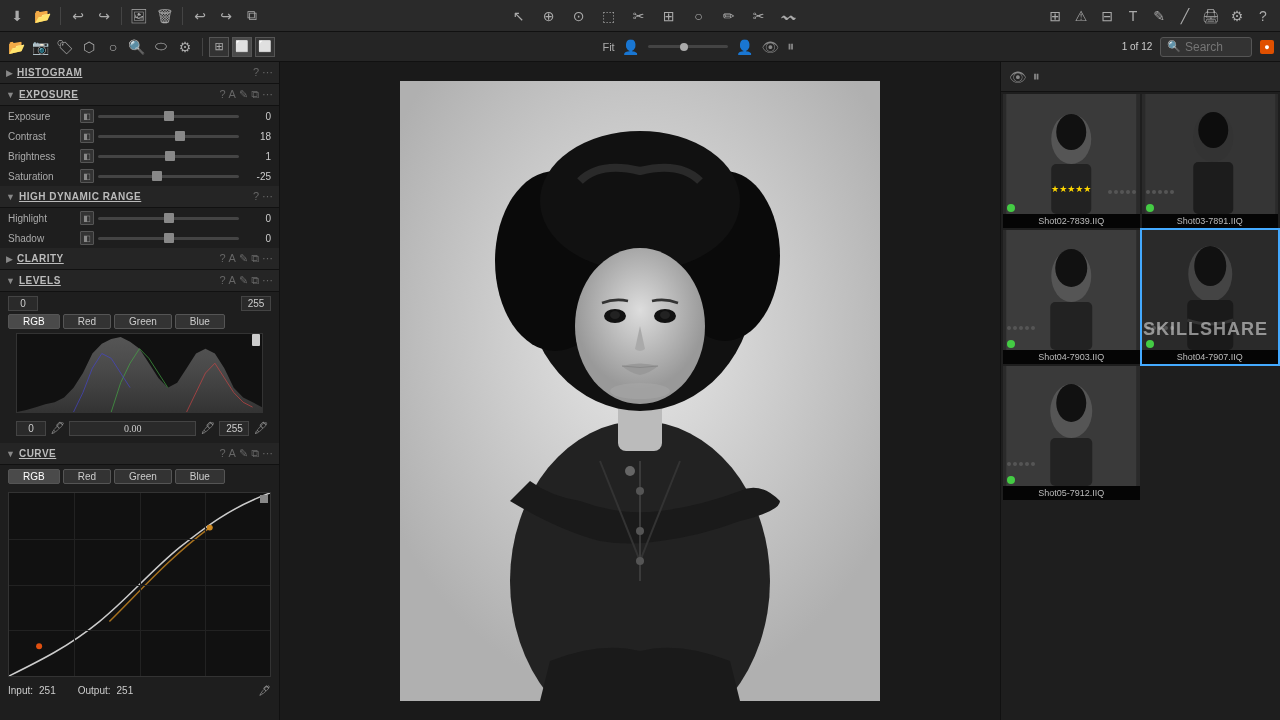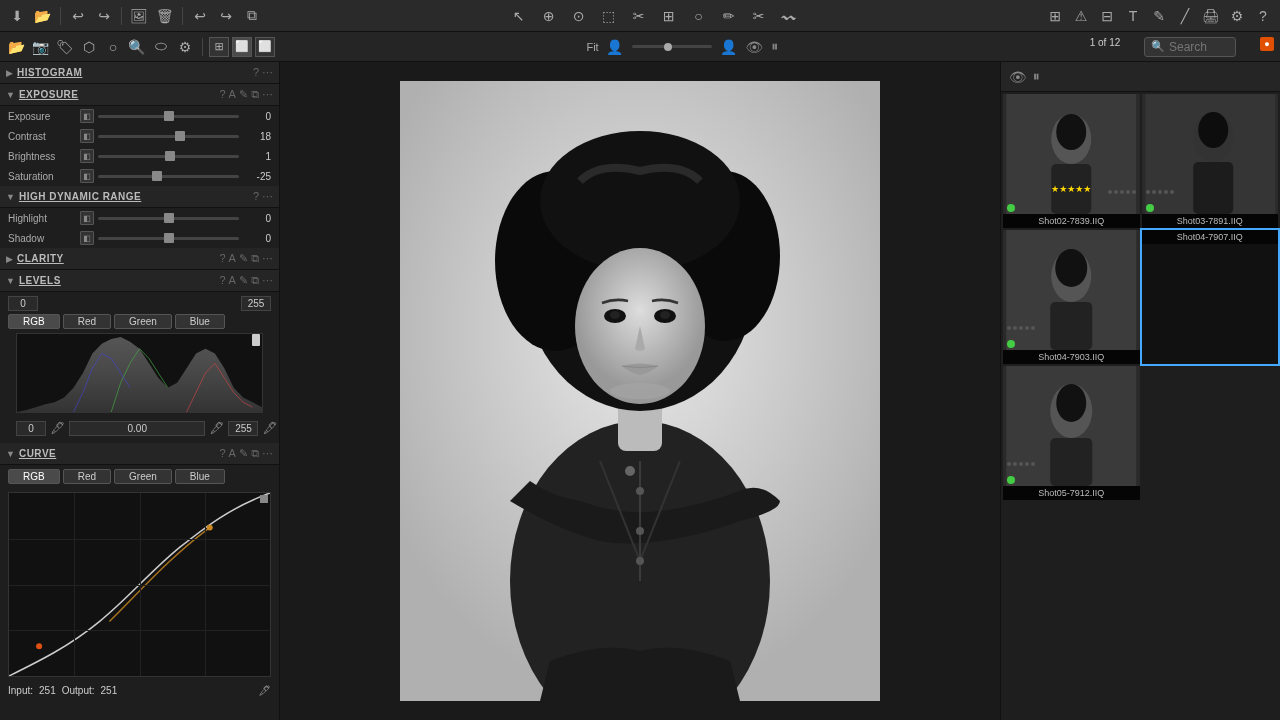--- a/index.html
+++ b/index.html
@@ -237,20 +237,21 @@
       cursor: pointer;
     }
     .levels-mid-input {
       flex: 1;
       text-align: center;
       background: #2a2a2a;
       border: 1px solid #444;
       color: #ccc;
       font-size: 10px;
       padding: 1px;
+      font-family: Liberation Serif, serif;
     }
     .levels-max-input {
       width: 30px;
       background: #2a2a2a;
       border: 1px solid #444;
       color: #ccc;
       font-size: 10px;
       text-align: center;
       padding: 1px;
     }
@@ -531,21 +532,21 @@
     <div style="font-size:11px; color:#aaa;">Fit</div>
     <div style="color:#888; font-size:14px;">👤</div>
     <div class="zoom-slider">
       <div class="zoom-thumb"></div>
     </div>
     <div style="color:#888; font-size:14px;">👤</div>
     <div style="color:#888; font-size:14px;">👁</div>
     <div style="color:#888; font-size:14px;">⏸</div>
   </div>
 
-  <div style="display:flex; align-items:flex-start; gap:24px; margin-left:auto;">
+  <div style="display:flex; align-items:center; gap:8px; margin-left:auto;">
     <div style="font-size:10px; color:#ccc;">1 of 12</div>
     <div class="search-box">
       <span style="color:#888; font-size:11px;">🔍</span>
       <input class="search-input" type="text" placeholder="Search" style="">
     </div>
     <div class="orange-badge">●</div>
   </div>
 </div>
 
 <div class="main-area">
@@ -743,21 +744,21 @@
 
         <circle cx="30" cy="155" r="3" fill="#e05010"></circle>
       </svg>
       
       <div style="position:absolute; top:2px; right:2px; width:8px; height:8px; background:#888; cursor:pointer;"></div>
     </div>
 
     <div class="bottom-curve-info">
       <span>Input:</span>
       <span style="color:#ccc;">251</span>
-      <span style="margin-left:0;">Output:</span>
+      <span style="margin-left:16px;">Output:</span>
       <span style="color:#ccc;">251</span>
       <div style="margin-left:auto;">🖋</div>
     </div>
 
   </div>
 
   <div class="center-panel">
     <div class="photo-container">
       <div class="photo-bg">
 
@@ -886,20 +887,40 @@
               <div class="thumb-dot"></div>
               <div class="thumb-dot"></div>
             <div class="thumb-dot"></div>
               <div class="thumb-dot"></div>
           </div>
         </div>
         <div class="thumb-label">Shot04-7903.IIQ</div>
       </div>
 
       <div class="thumbnail-item selected">
+        <div class="thumb-img">
+          <svg width="100%" height="100%" viewBox="0 0 130 120">
+            <rect width="130" height="120" fill="#2a2a2a"></rect>
+            <ellipse cx="65" cy="44" rx="22" ry="28" fill="#444"></ellipse>
+            <ellipse cx="65" cy="36" rx="16" ry="20" fill="#111"></ellipse>
+
+            <rect x="42" y="70" width="46" height="50" rx="5" fill="#1a1a1a"></rect>
+            <path d="M 42 90 Q 65 98 88 90" fill="none" stroke="#333" stroke-width="3"></path>
+          </svg>
+          <div class="thumb-green-dot"></div>
+          <div class="thumb-dots" style="bottom:20px; left:4px; position:absolute; display:flex; gap:2px;">
+            <div class="thumb-dot"></div>
+              <div class="thumb-dot"></div>
+              <div class="thumb-dot"></div>
+            <div class="thumb-dot"></div>
+              <div class="thumb-dot"></div>
+          </div>
+
+          <div class="skillshare-watermark">SKILLSHARE</div>
+        </div>
         <div class="thumb-label">Shot04-7907.IIQ</div>
       </div>
 
       <div class="thumbnail-item">
         <div class="thumb-img">
           <svg width="100%" height="100%" viewBox="0 0 130 120">
             <rect width="130" height="120" fill="#3a3a3a"></rect>
             <ellipse cx="65" cy="45" rx="21" ry="27" fill="#555"></ellipse>
             <ellipse cx="65" cy="37" rx="15" ry="19" fill="#111"></ellipse>
             <rect x="44" y="72" width="42" height="48" rx="5" fill="#222"></rect>

